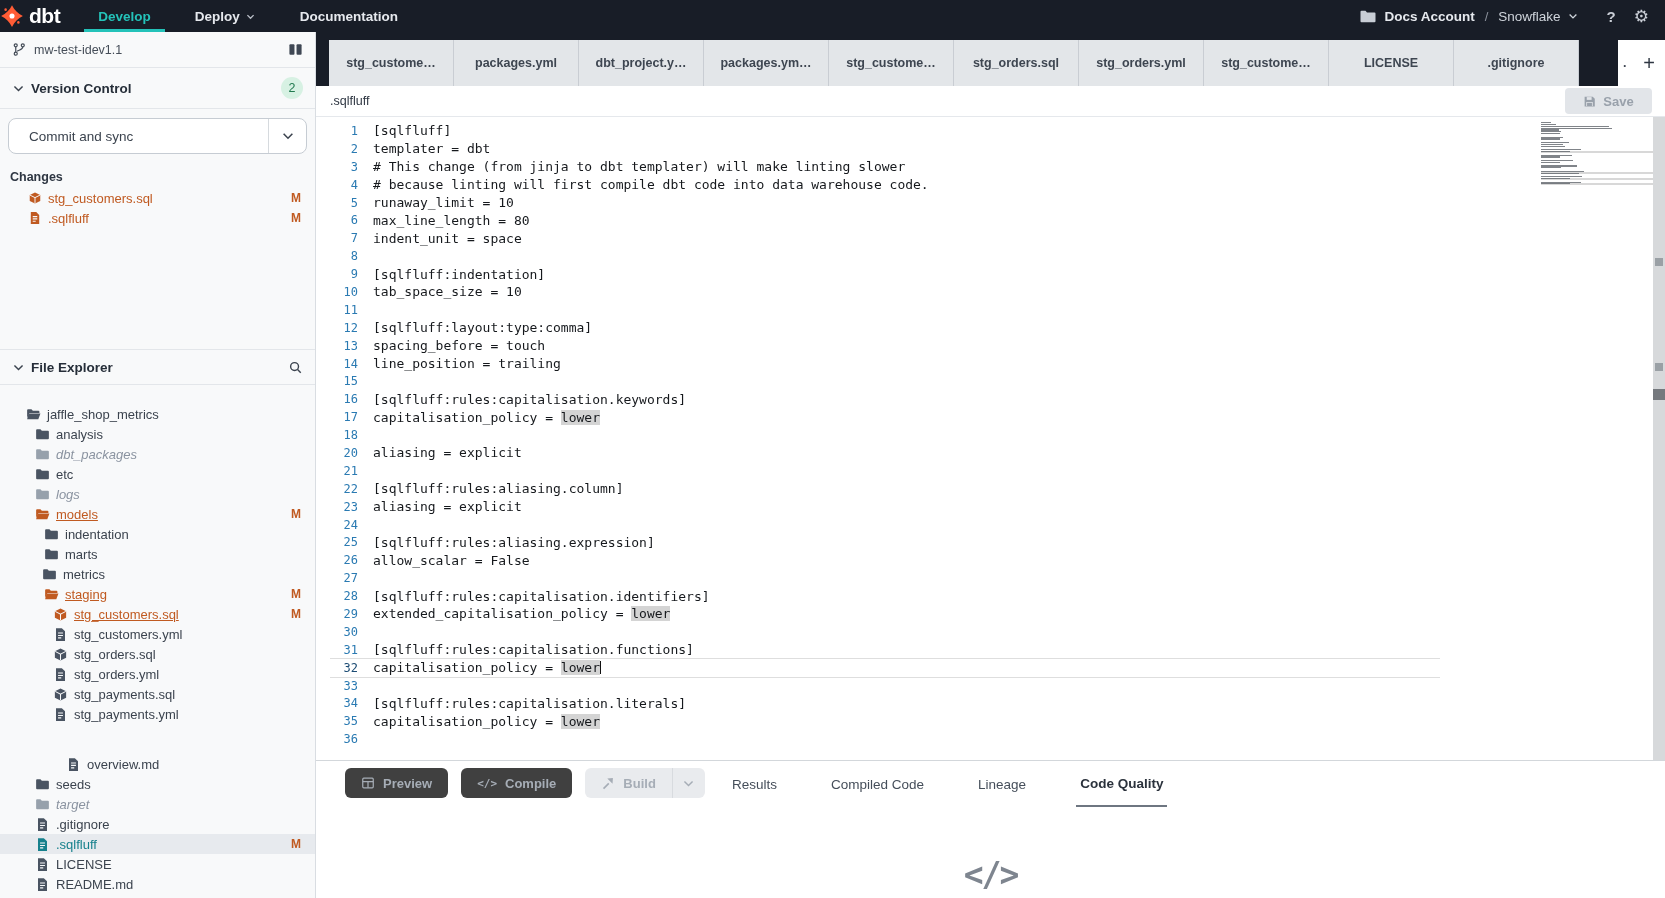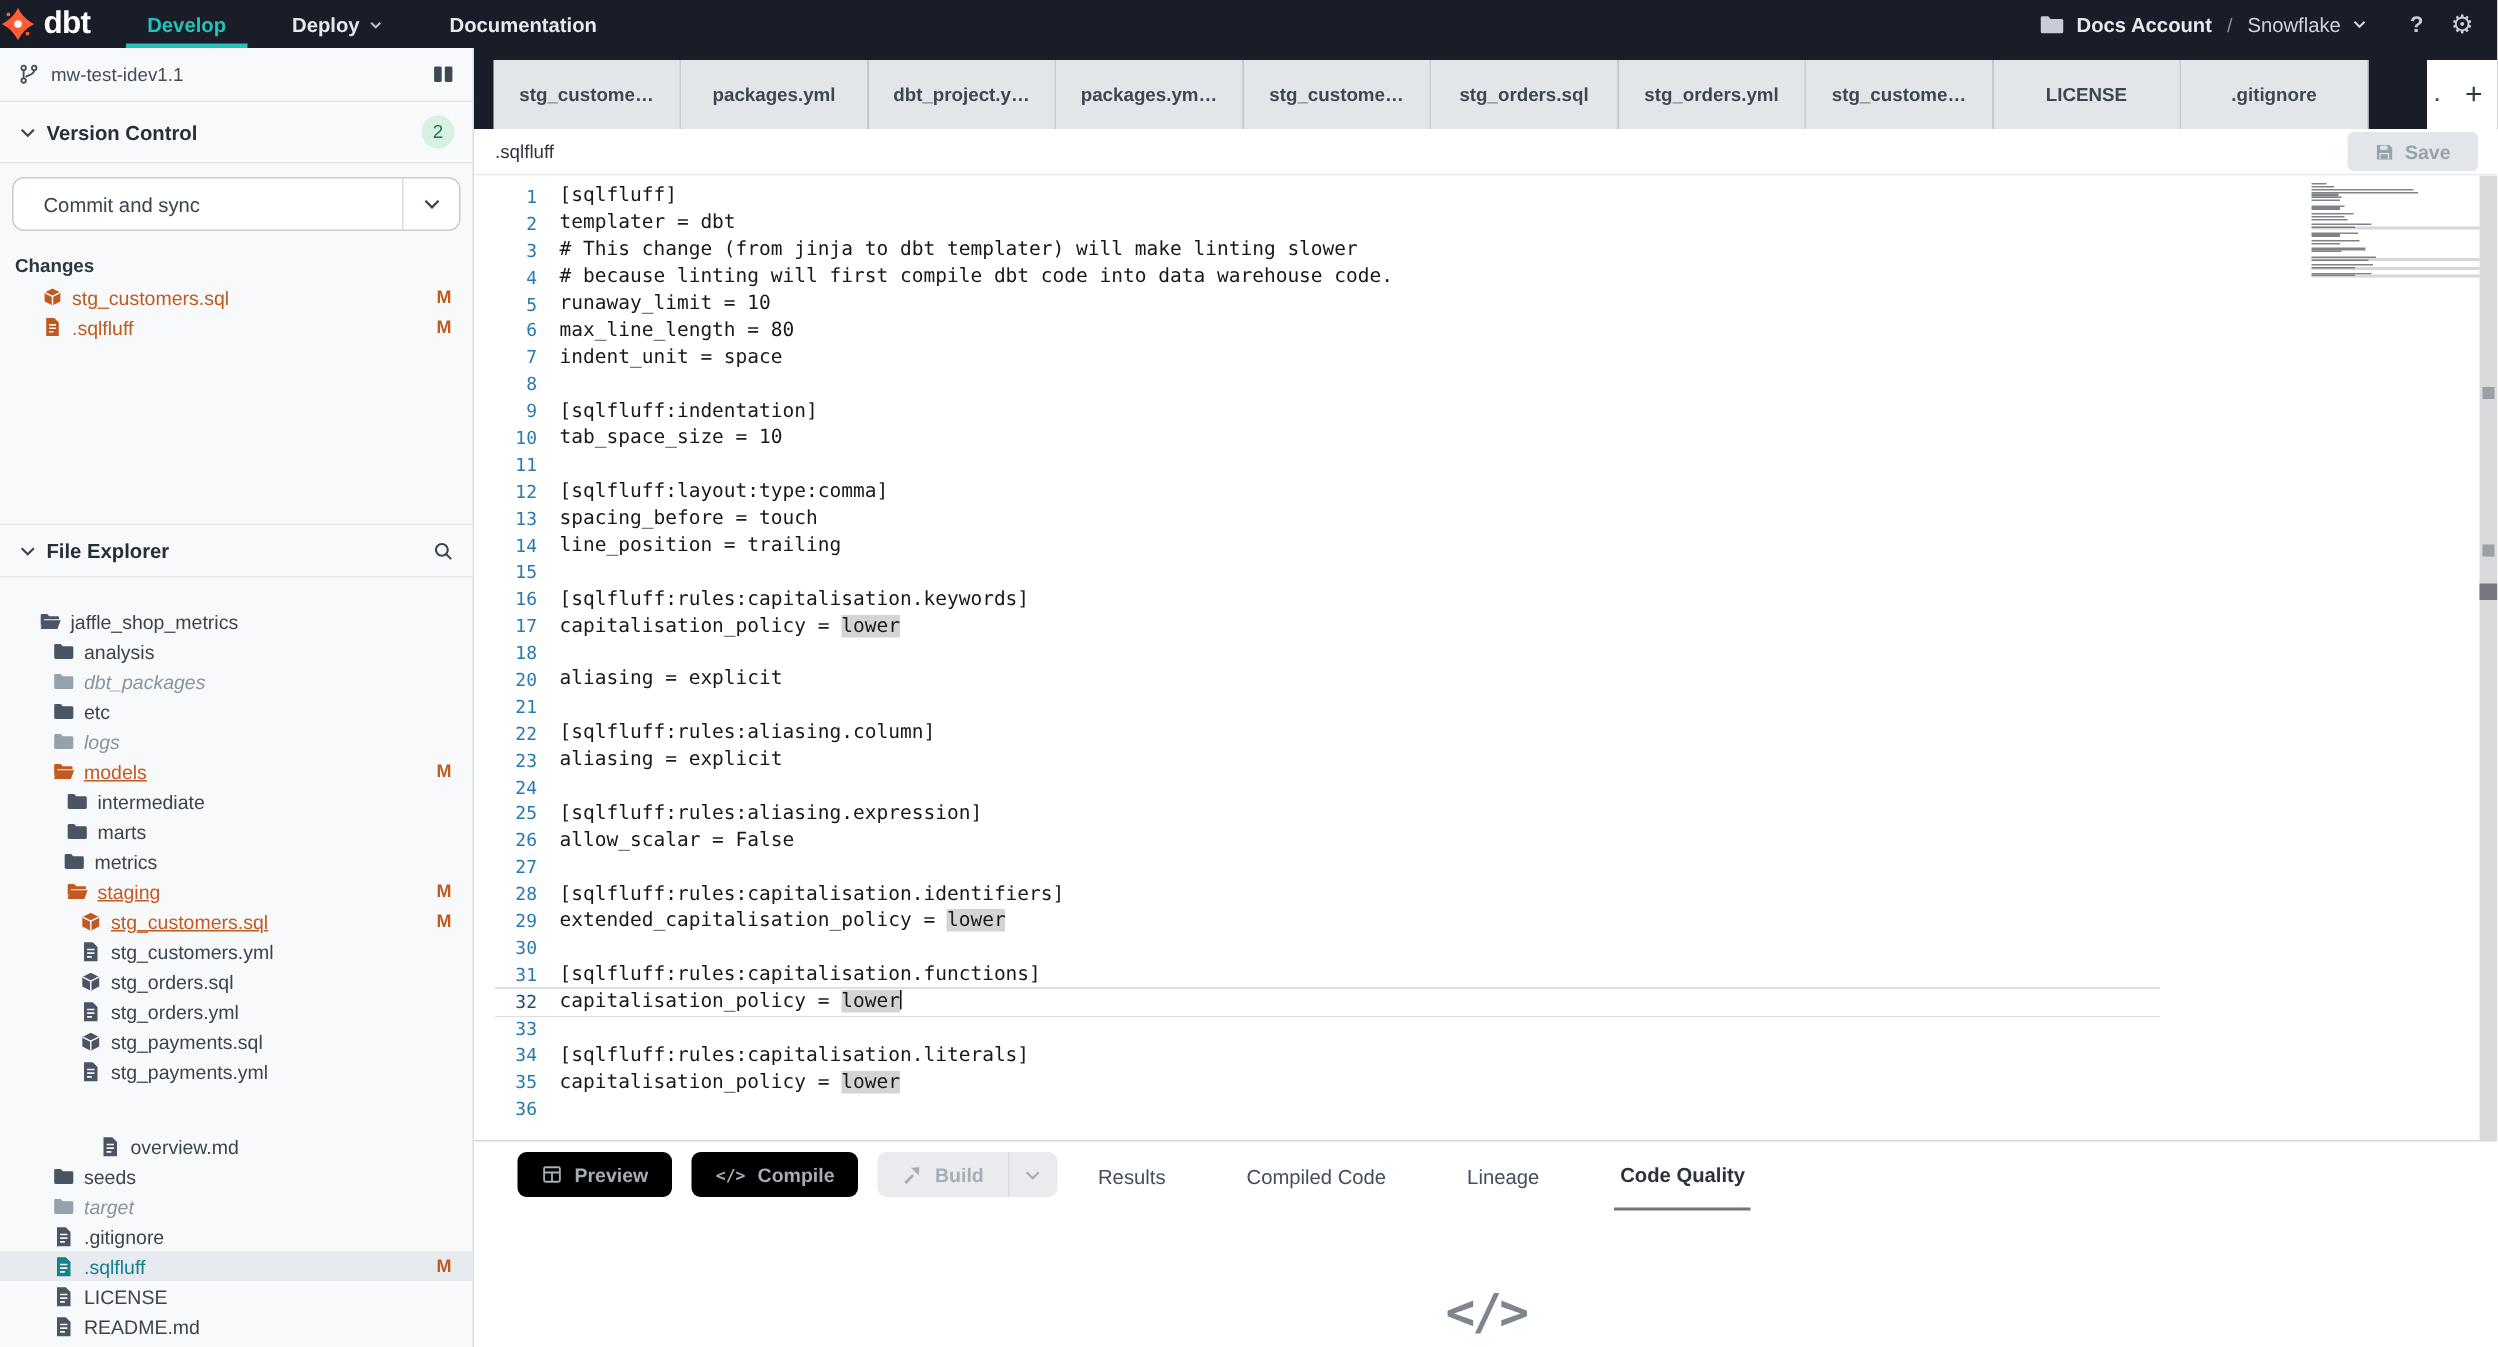--- a/index.html
+++ b/index.html
@@ -115,21 +115,21 @@
   .mm-row.hl { background:#d8d8d8; }
   .mm-bar { position:absolute; left:0; top:0.3px; height:1.1px; background:#60656c; opacity:0.8; }
   .vscroll { position:absolute; right:0; top:0; width:12px; height:643px;
     background:#d7d9db; cursor:pointer; }
   .vs-mark { position:absolute; background:#9aa0a5; }
 
   
   .bottom { position:absolute; left:0; top:728px; width:100%; height:138px;
     background:#fff; border-top:1px solid #d3d7db; }
   .actions { position:absolute; left:29px; top:7px; display:flex; gap:13px; }
-  .act-btn { height:30px; background:#000000; border:none; border-radius:6px;
+  .act-btn { height:30px; background:#404040; border:none; border-radius:6px;
     display:flex; align-items:center; gap:8px; padding:0 16px; color:#a6adb6;
     font-size:13px; font-weight:bold; font-family:"Liberation Sans", sans-serif; }
   .act-btn svg { width:14px; height:14px; }
   .act-code-glyph { font-family:"DejaVu Sans Mono", monospace; font-size:11px; font-weight:bold; }
   .split { display:flex; background:#e9ebee; border-radius:6px; }
   .split .act-btn { background:transparent; }
   .split-chev { width:33px; border-left:1px solid #d8dbdf; display:flex; align-items:center;
     justify-content:center; cursor:pointer; }
   .split-chev svg { width:13px; height:13px; stroke:#a6adb6; }
   .btabs { position:absolute; left:412px; top:0; height:46px; display:flex; gap:46px; }
@@ -288,21 +288,21 @@
               <path d="M1.2 3.4 a1 1 0 0 1 1-1 h3.6 l1.5 1.7 h6 a1 1 0 0 1 1 1 v1.2 h-10.6 l-2.5 5.2 z" fill="currentColor"></path>
               <path d="M2.6 7 h12.8 l-2.3 6.1 h-11.9 z" fill="currentColor"></path>
             </svg></span>
           <span class="tree-name">models</span>
           <span class="m-badge">M</span>
         </div>
         <div class="tree-row" style="padding-left: 44px;">
           <span class="ficon"><svg viewBox="0 0 16 16" width="100%" height="100%">
               <path d="M1.2 3.4 a1 1 0 0 1 1-1 h3.6 l1.5 1.7 h6.5 a1 1 0 0 1 1 1 v7 a1 1 0 0 1-1 1 h-11.6 a1 1 0 0 1-1-1 z" fill="currentColor"></path>
             </svg></span>
-          <span class="tree-name">intermediate</span>
+          <span class="tree-name">indentation</span>
         </div>
         <div class="tree-row" style="padding-left: 44px;">
           <span class="ficon"><svg viewBox="0 0 16 16" width="100%" height="100%">
               <path d="M1.2 3.4 a1 1 0 0 1 1-1 h3.6 l1.5 1.7 h6.5 a1 1 0 0 1 1 1 v7 a1 1 0 0 1-1 1 h-11.6 a1 1 0 0 1-1-1 z" fill="currentColor"></path>
             </svg></span>
           <span class="tree-name">marts</span>
         </div>
         <div class="tree-row" style="padding-left: 42px;">
           <span class="ficon"><svg viewBox="0 0 16 16" width="100%" height="100%">
               <path d="M1.2 3.4 a1 1 0 0 1 1-1 h3.6 l1.5 1.7 h6.5 a1 1 0 0 1 1 1 v7 a1 1 0 0 1-1 1 h-11.6 a1 1 0 0 1-1-1 z" fill="currentColor"></path>

